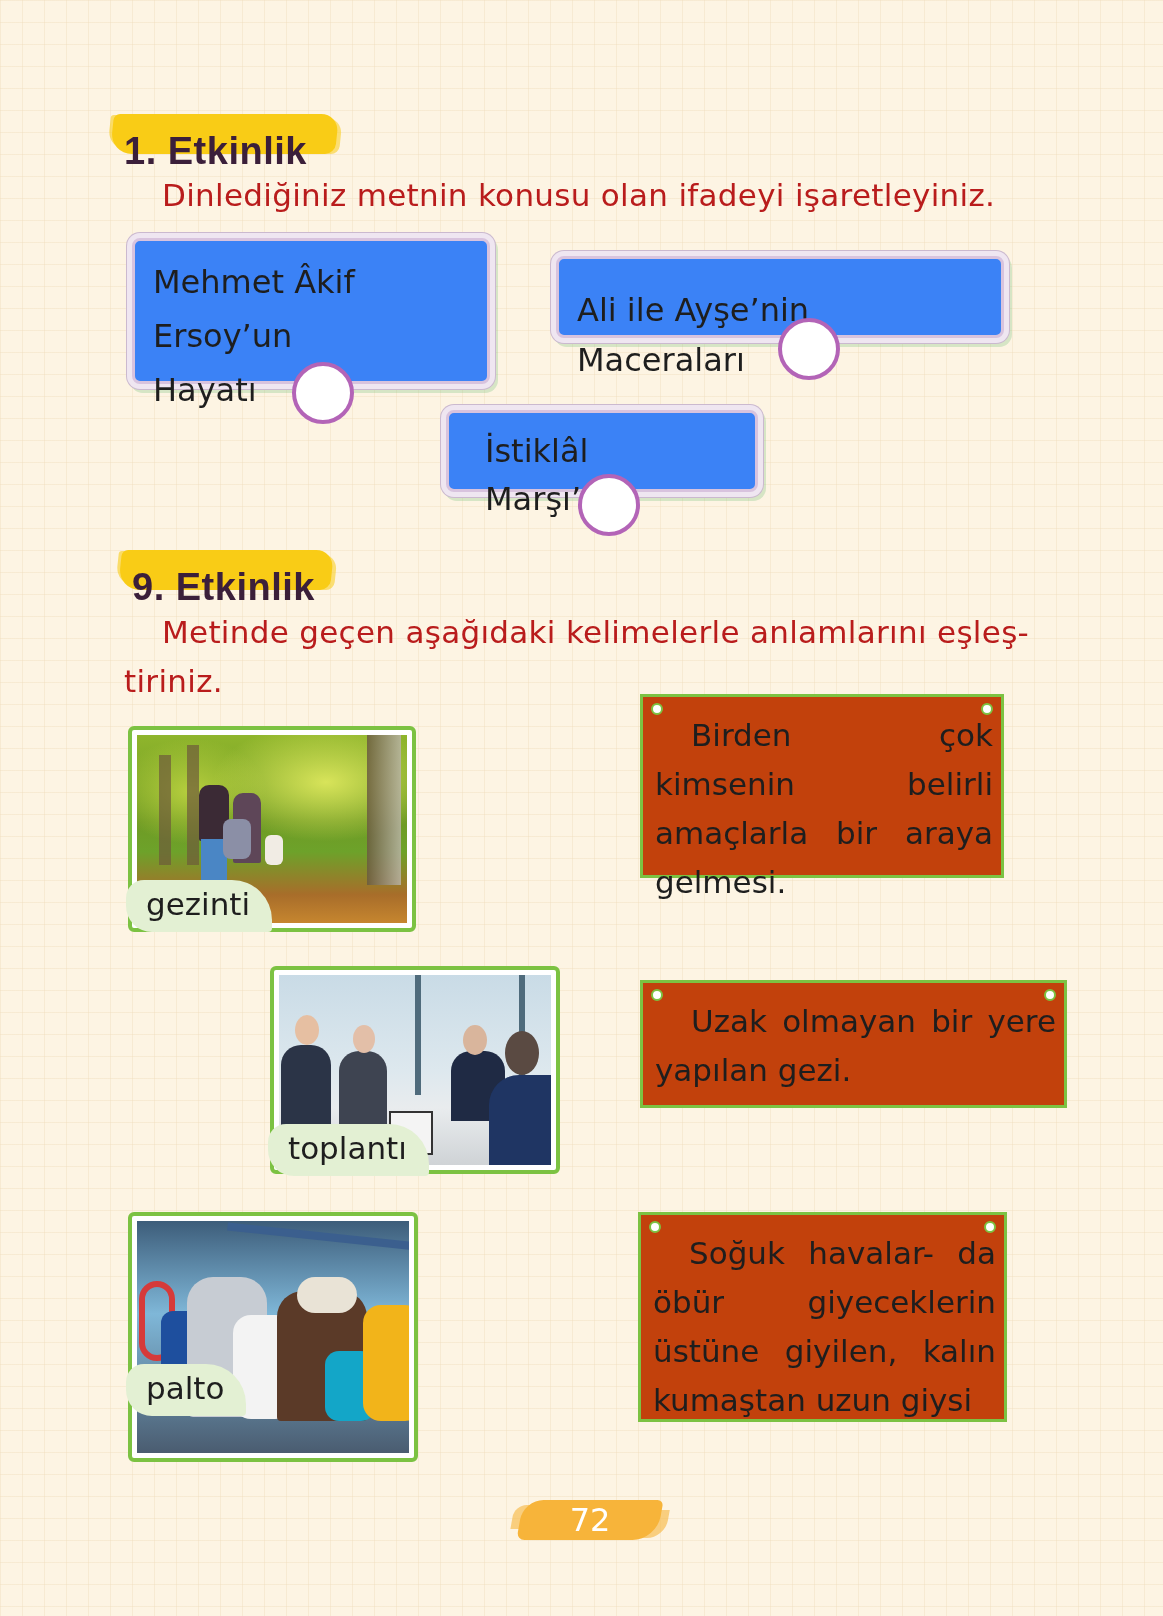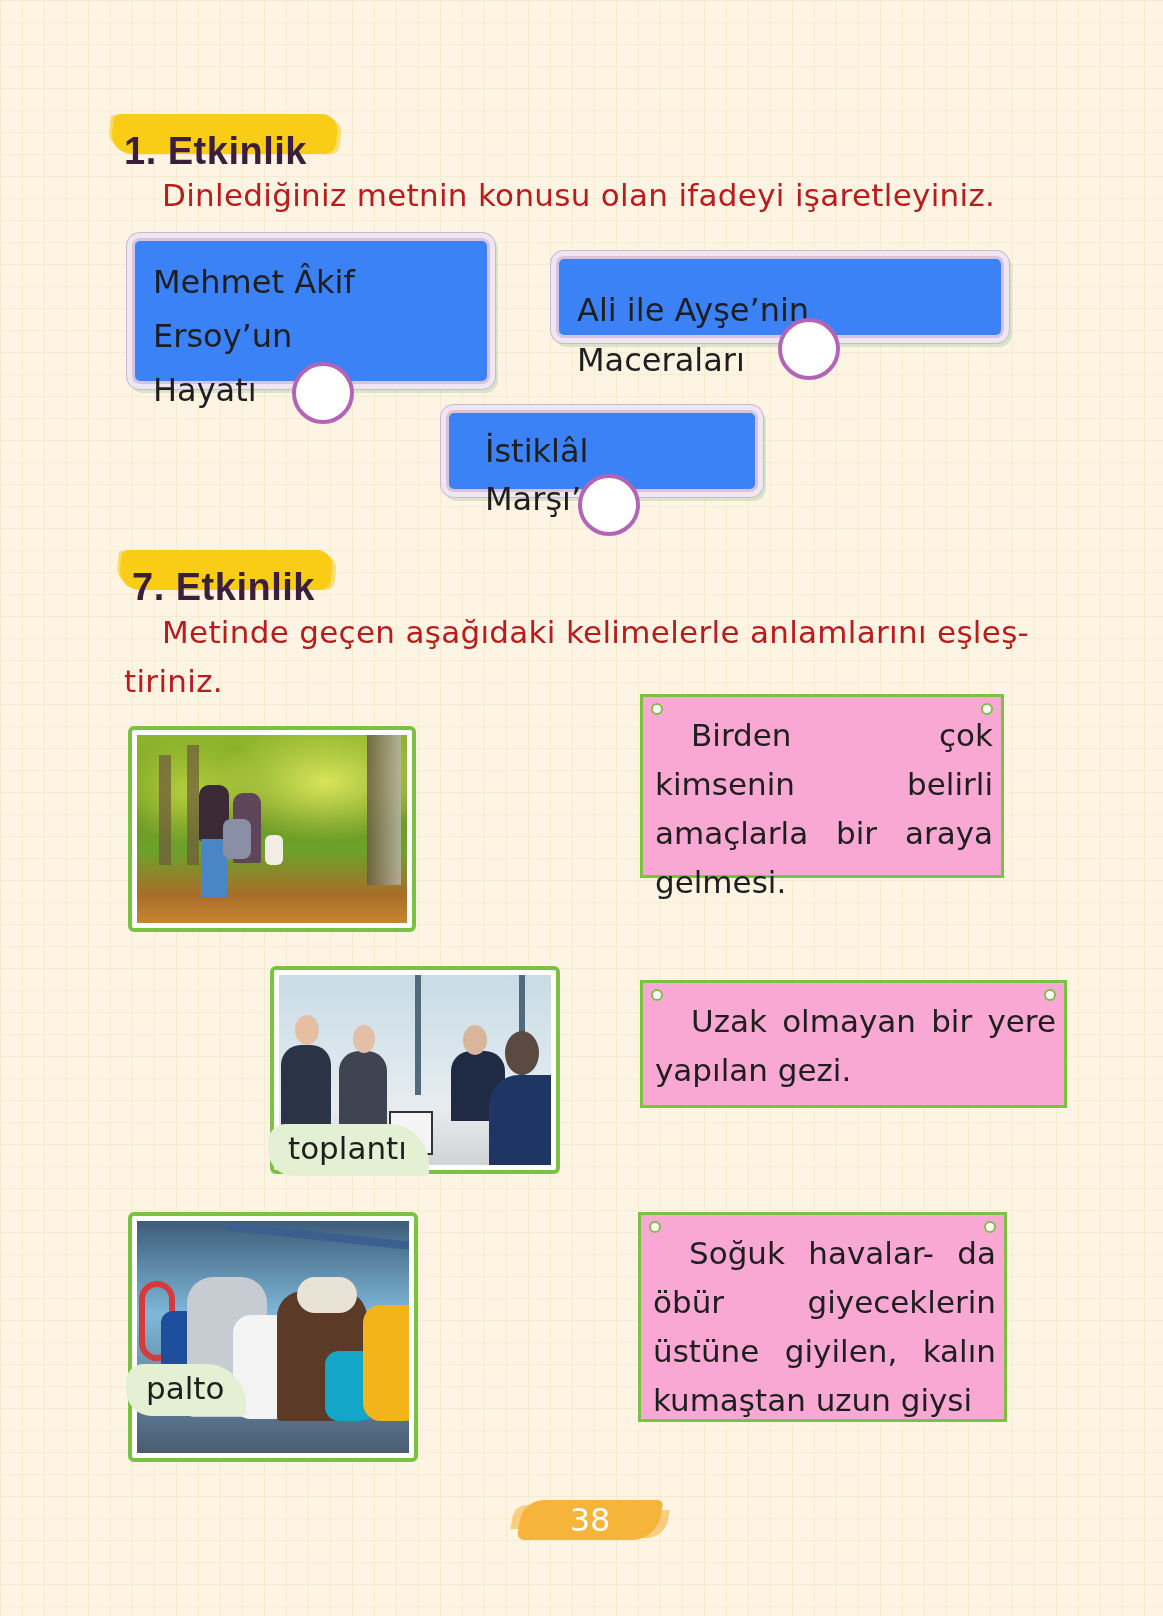--- a/index.html
+++ b/index.html
@@ -56,21 +56,21 @@
   }
   .photo { width: 100%; height: 100%; position: relative; overflow: hidden; }
   .word-tag {
     position: absolute; background: #e3f0d3;
     font-size: 31px; line-height: 44px; padding: 2px 22px 6px 20px;
     border-radius: 18px 40px 4px 26px; color: #1e1e1e;
   }
 
   
   .note {
-    position: absolute; background: #f9a8d4;
+    position: absolute; background: #c2410c;
     border: 3px solid #7cc242; box-sizing: border-box;
     font-size: 31px; line-height: 49px; padding: 14px 8px 10px 12px;
     text-align: justify; text-align-last: left;
   }
   .note .pin {
     position: absolute; top: 6px; width: 12px; height: 12px; border-radius: 50%;
     border: 2px solid #7cc242; background: #fff; box-sizing: border-box;
   }
   .note p { margin: 0; text-indent: 36px; }
 
@@ -108,40 +108,41 @@
 </div>
 <div class="mark-circle" style="left:778px; top:318px; width:62px; height:62px;"></div>
 
 <div class="opt-box" style="left:446px; top:410px; width:312px; height:82px;">
   <div style="padding-left:18px; line-height:48px;">İstiklâl Marşı’mız</div>
 </div>
 <div class="mark-circle" style="left:578px; top:474px; width:62px; height:62px;"></div>
 
 <div class="heading-wrap" style="left:128px; top:544px;">
   <div class="brush" style="width:212px;"></div>
-  <div class="heading-text">7. Etkinlik</div>
+  <div class="heading-text">9. Etkinlik</div>
 </div>
 
 <div class="instruction" style="left:162px; top:607px;">Metinde geçen aşağıdaki kelimelerle anlamlarını eşleş-</div>
 <div class="instruction" style="left:124px; top:656px;">tiriniz.</div>
 
 <div class="photo-card" style="left:128px; top:726px; width:288px; height:206px;">
   <div class="photo" style="background:
          radial-gradient(ellipse 60% 45% at 70% 25%, #d8e45a 0%, rgba(216,228,90,0) 70%),
          radial-gradient(ellipse 40% 40% at 20% 30%, #b7cf3e 0%, rgba(183,207,62,0) 70%),
          linear-gradient(180deg, #8fb52c 0%, #6f9a24 45%, #6da22a 62%, #a86d2a 85%, #c6862f 100%);">
     <div class="abs" style="left:230px; top:0; width:34px; height:150px; background:linear-gradient(90deg,#6a5b3e,#b9b3a6); opacity:0.85;"></div>
     <div class="abs" style="left:22px; top:20px; width:12px; height:110px; background:#6e5a3a; opacity:0.7;"></div>
     <div class="abs" style="left:50px; top:10px; width:12px; height:120px; background:#6e5a3a; opacity:0.7;"></div>
     <div class="abs" style="left:62px; top:50px; width:30px; height:56px; background:#3b2a35; border-radius:10px 10px 2px 2px;"></div>
     <div class="abs" style="left:64px; top:104px; width:26px; height:58px; background:#4a86c5;"></div>
     <div class="abs" style="left:96px; top:58px; width:28px; height:70px; background:#5e4658; border-radius:10px 10px 2px 2px;"></div>
     <div class="abs" style="left:86px; top:84px; width:28px; height:40px; background:#8b8fa6; border-radius:8px;"></div>
     <div class="abs" style="left:128px; top:100px; width:18px; height:30px; background:#f1ece4; border-radius:6px;"></div>
   </div>
+  <div class="word-tag" style="left:-6px; top:150px;">gezinti</div>
 </div>
 
 <div class="photo-card" style="left:270px; top:966px; width:290px; height:208px;">
   <div class="photo" style="background: linear-gradient(180deg, #c9dbe6 0%, #dde8ee 50%, #e9ecee 70%, #cfd3d6 100%);">
     <div class="abs" style="left:136px; top:0; width:6px; height:120px; background:#4f6b7c;"></div>
     <div class="abs" style="left:240px; top:0; width:6px; height:120px; background:#4f6b7c;"></div>
     <div class="abs" style="left:2px; top:70px; width:50px; height:80px; background:#2b3447; border-radius:20px 20px 0 0;"></div>
     <div class="abs" style="left:16px; top:40px; width:24px; height:30px; background:#e6bfa2; border-radius:50%;"></div>
     <div class="abs" style="left:60px; top:76px; width:48px; height:74px; background:#3e4451; border-radius:20px 20px 0 0;"></div>
     <div class="abs" style="left:74px; top:50px; width:22px; height:28px; background:#e3bfa8; border-radius:50%;"></div>
@@ -182,14 +183,14 @@
 </div>
 
 <div class="note" style="left:638px; top:1212px; width:369px; height:210px;">
   <span class="pin" style="left:8px;"></span>
   <span class="pin" style="right:8px;"></span>
   <p>Soğuk havalar- da öbür giyeceklerin üstüne giyilen, kalın kumaştan uzun giysi</p>
 </div>
 
 <div class="page-num-wrap">
   <div class="page-brush"></div>
-  <div class="page-num">38</div>
+  <div class="page-num">72</div>
 </div>
 
 </body></html>

